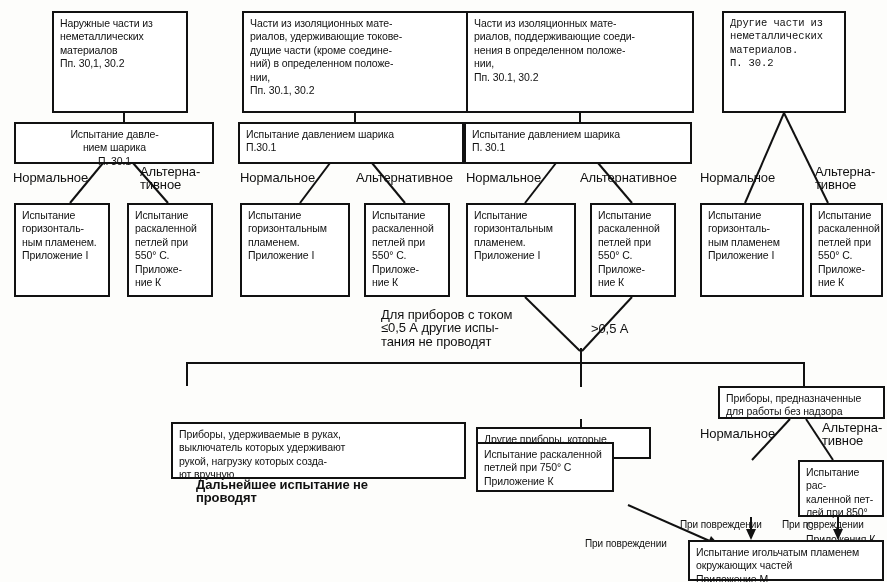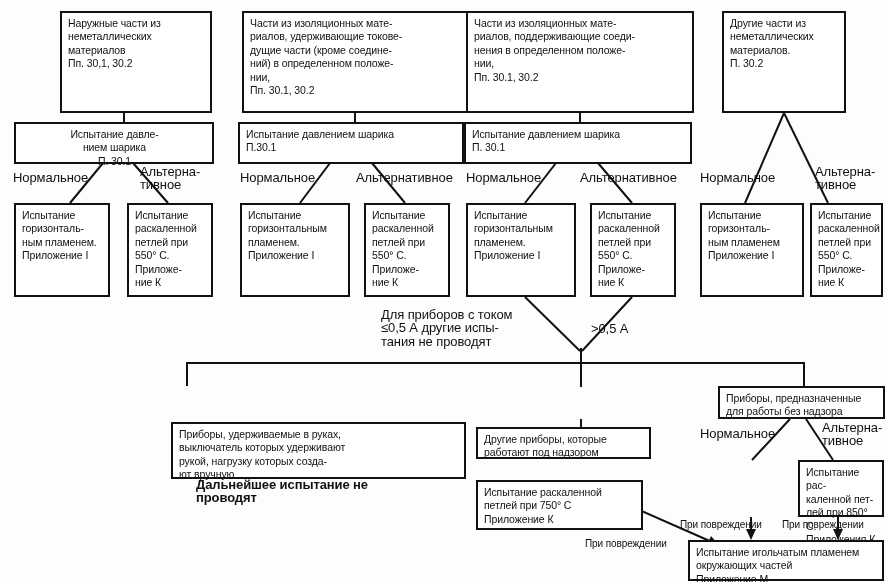--- a/index.html
+++ b/index.html
@@ -87,39 +87,39 @@
 
     <line x1="751" y1="517" x2="751" y2="534"></line>
     <polygon points="751,540 746,529 756,529"></polygon>
     <line x1="838" y1="517" x2="838" y2="534"></line>
     <polygon points="838,540 833,529 843,529"></polygon>
 
     <line x1="628" y1="505" x2="712" y2="542"></line>
     <polygon points="719,545 707,545 711,536"></polygon>
   </svg>
 
-  <div class="box" style="left:60px;top:11px;width:152px;height:102px;">Наружные части из
+  <div class="box" style="left:52px;top:11px;width:136px;height:102px;">Наружные части из
 неметаллических
 материалов
 Пп. 30,1, 30.2</div>
 
   <div class="box" style="left:242px;top:11px;width:226px;height:102px;">Части из изоляционных мате-
 риалов, удерживающие токове-
 дущие части  (кроме соедине-
 ний)  в определенном положе-
 нии,
 Пп. 30.1, 30.2</div>
 
   <div class="box" style="left:466px;top:11px;width:228px;height:102px;">Части из изоляционных мате-
 риалов, поддерживающие соеди-
 нения в определенном положе-
 нии,
 Пп. 30.1, 30.2</div>
 
-  <div class="box" style="left:722px;top:11px;width:124px;height:102px;">Другие части из
+  <div class="box" style="left:722px;top:11px;width:124px;height:102px;font-family:Liberation Mono, monospace;">Другие части из
 неметаллических
 материалов.
 П. 30.2</div>
 
   <div class="box center" style="left:14px;top:122px;width:200px;height:42px;">Испытание давле-
 нием шарика
 П. 30.1</div>
 
   <div class="box" style="left:238px;top:122px;width:226px;height:42px;">Испытание давлением шарика
 П.30.1</div>
@@ -201,21 +201,21 @@
   <div class="box" style="left:718px;top:386px;width:167px;height:33px;">Приборы, предназначенные
 для работы без надзора</div>
 
   <div class="lbl" style="left:700px;top:427px;">Нормальное</div>
   <div class="lbl" style="left:822px;top:421px;">Альтерна-
 тивное</div>
 
   <div class="lbl" style="left:196px;top:478px;font-weight:bold;">Дальнейшее испытание не
 проводят</div>
 
-  <div class="box" style="left:476px;top:480px;width:167px;height:50px;">Испытание раскаленной
+  <div class="box" style="left:476px;top:442px;width:138px;height:50px;">Испытание раскаленной
 петлей при 750° С
 Приложение К</div>
 
 
   <div class="box" style="left:798px;top:460px;width:86px;height:57px;">Испытание рас-
 каленной пет-
 лей при 850° С.
 Приложения К</div>
 
   <div class="box" style="left:688px;top:540px;width:196px;height:41px;">Испытание игольчатым пламенем

